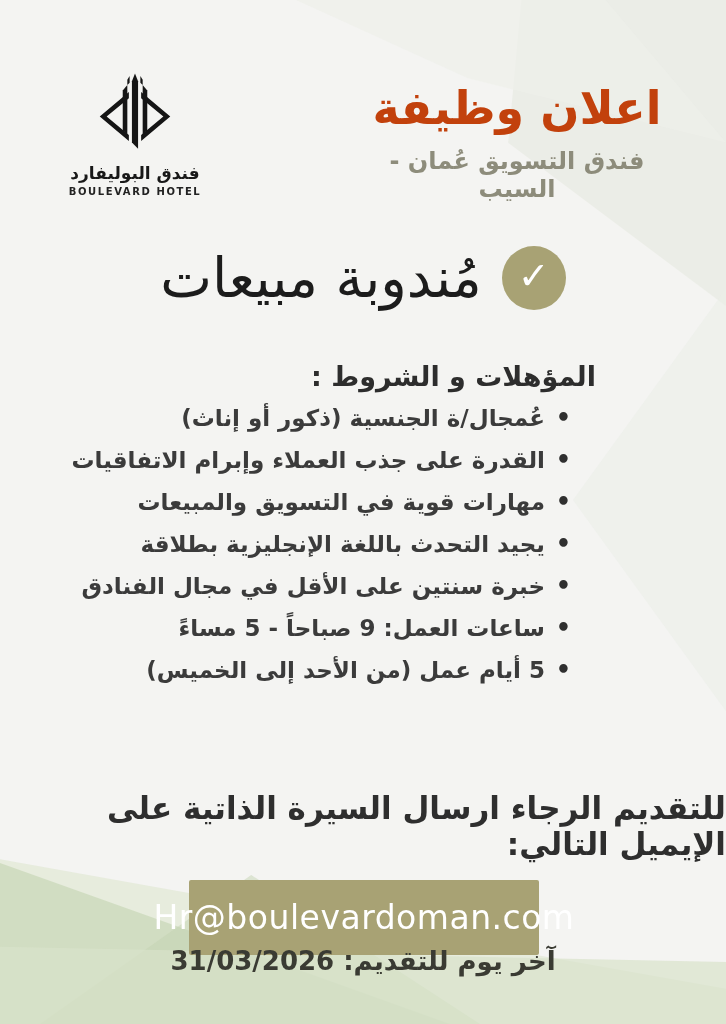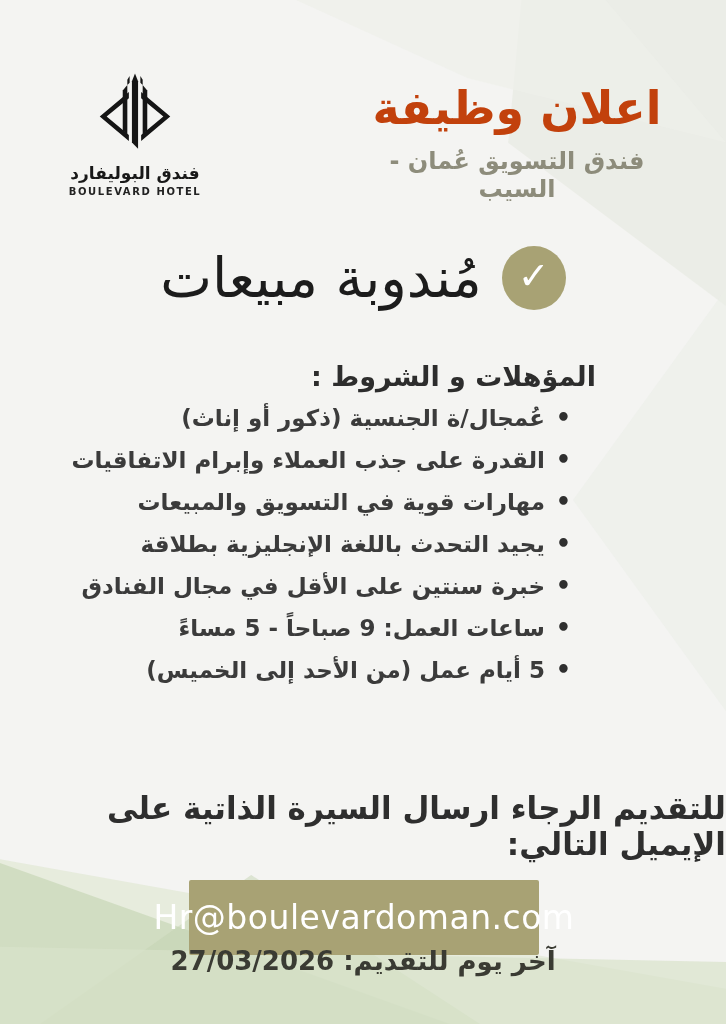--- a/index.html
+++ b/index.html
@@ -114,15 +114,15 @@
     <li>القدرة على جذب العملاء وإبرام الاتفاقيات</li>
     <li>مهارات قوية في التسويق والمبيعات</li>
     <li>يجيد التحدث باللغة الإنجليزية بطلاقة</li>
     <li>خبرة سنتين على الأقل في مجال الفنادق</li>
     <li>ساعات العمل: 9 صباحاً - 5 مساءً</li>
     <li>5 أيام عمل (من الأحد إلى الخميس)</li>
   </ul>
 
   <p class="layer apply-line">للتقديم الرجاء ارسال السيرة الذاتية على الإيميل التالي:</p>
   <div class="layer email-bar" style="background: rgb(168, 162, 116);">Hr@boulevardoman.com</div>
-  <p class="layer deadline">آخر يوم للتقديم: 27/03/2026</p>
+  <p class="layer deadline">آخر يوم للتقديم: 31/03/2026</p>
 
 </div>
 
 </body></html>

